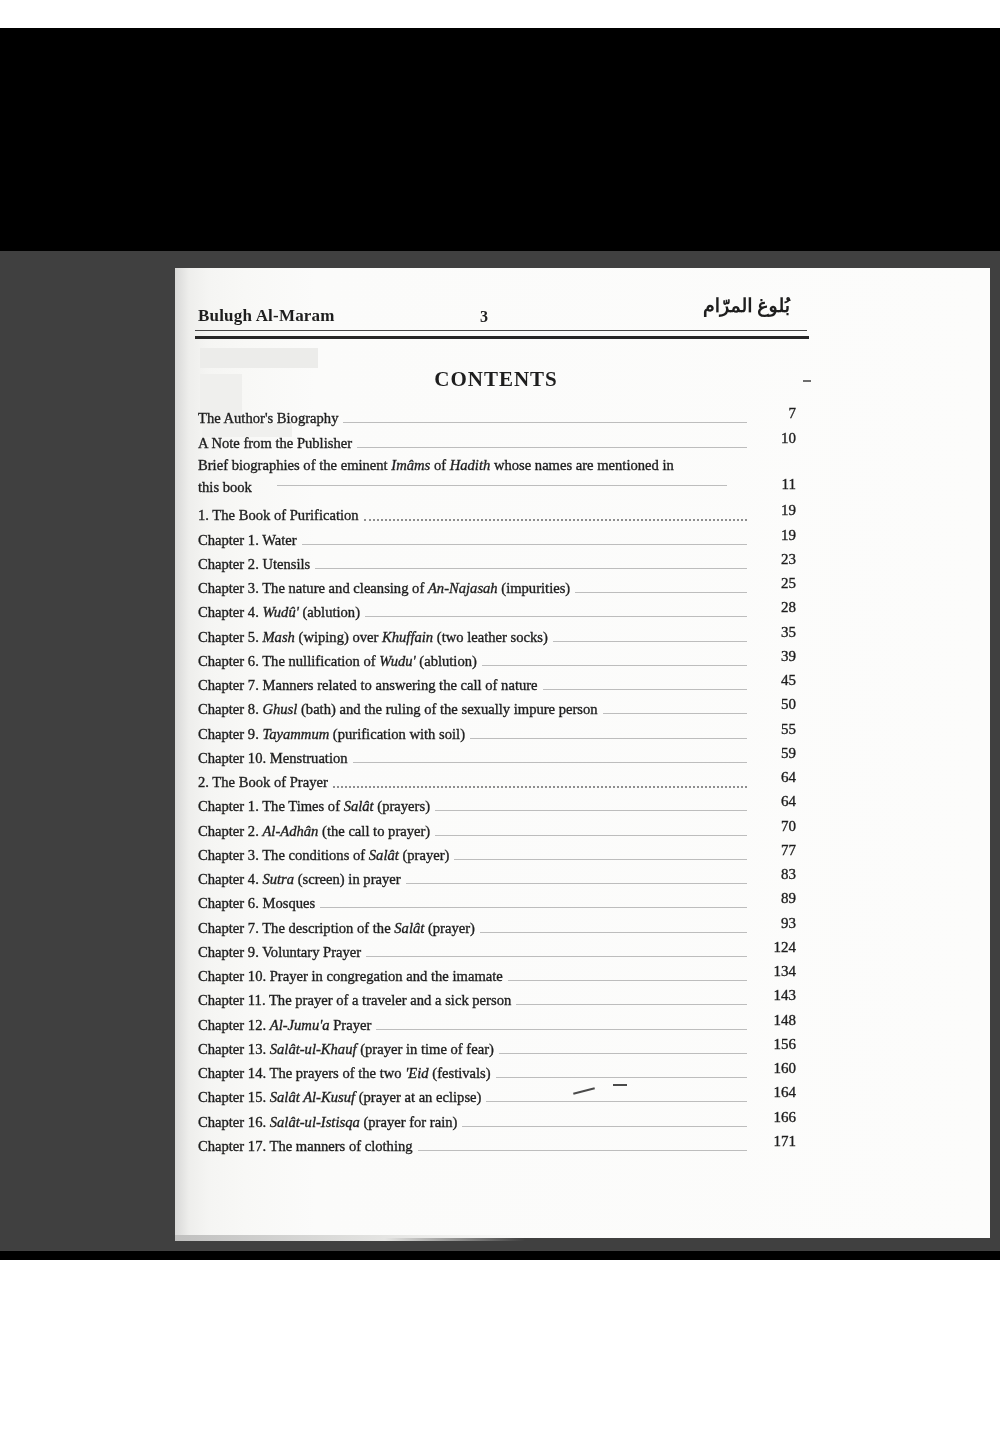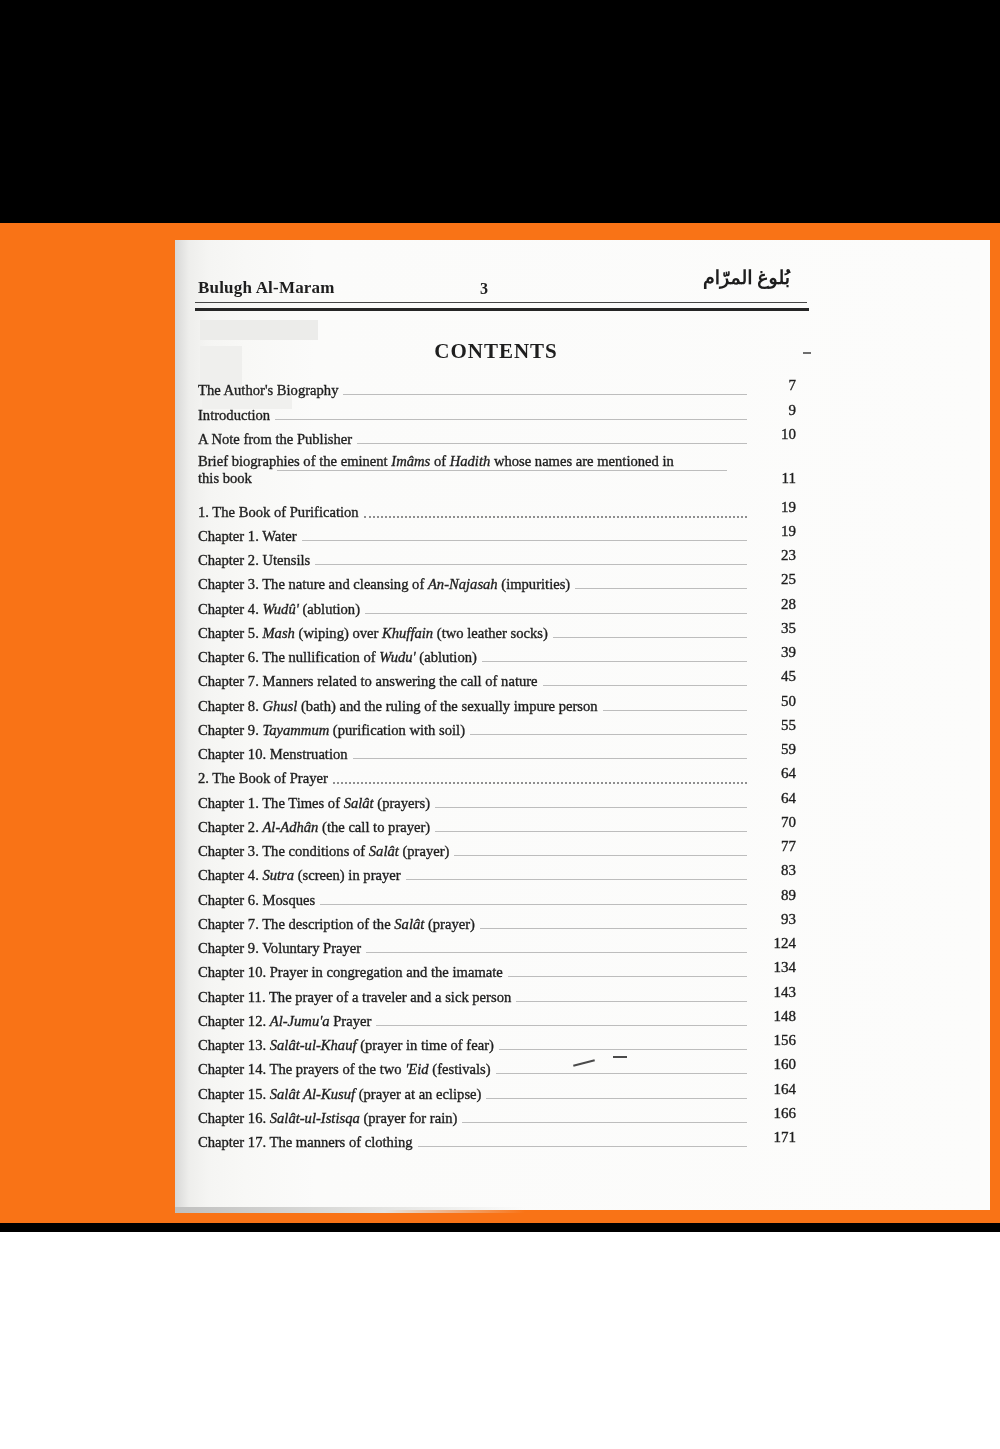--- a/index.html
+++ b/index.html
@@ -1,17 +1,17 @@
 <!DOCTYPE html>
 <html><head>
 <meta charset="utf-8">
 <style>
   html,body{margin:0;padding:0;}
-  .root{position:relative;width:1000px;height:1232px;background:#f97316;overflow:hidden;
-        font-family:"Liberation Serif",serif;color:#1e1e1e;}
+  .root{position:relative;width:1000px;height:1232px;background:#404040;overflow:hidden;
+        font-family:"Liberation Serif",serif;color:#1e1e1e;margin-top:28px;}
   .band-top{position:absolute;left:0;top:0;width:1000px;height:223px;background:#000;}
   .band-bottom{position:absolute;left:0;top:1223px;width:1000px;height:226px;background:#000;}
   .paper{position:absolute;left:175px;top:240px;width:815px;height:970px;
          background:linear-gradient(90deg,#d8d8d7 0px,#eeeeec 14px,#f5f5f3 34px,#f8f8f6 70px,#fbfbfa 140px,#fcfcfb 100%);}
   .paper::after{content:"";position:absolute;left:0;bottom:-3px;width:350px;height:6px;
          background:linear-gradient(90deg,#c0c0bf,#e4e4e2 60%,rgba(255,255,255,0));}
   .h-left{position:absolute;left:23px;top:38px;font-size:17px;font-weight:700;letter-spacing:.2px;}
   .h-num{position:absolute;left:305px;top:40px;font-size:16px;font-weight:700;}
   .h-ar{position:absolute;right:200px;top:26px;font-size:19px;font-weight:700;direction:rtl;}
   .rule1{position:absolute;left:20px;top:62px;width:612px;height:1px;background:#454545;}
@@ -20,21 +20,21 @@
             font-size:21px;font-weight:700;letter-spacing:1px;}
   .toc{position:absolute;left:23px;top:135px;width:598px;font-size:14.6px;
        -webkit-text-stroke:.35px #1e1e1e;}
   .row{height:24.25px;display:flex;align-items:flex-end;white-space:nowrap;}
   .row .t i{font-style:italic;}
   .lead{flex:1 1 auto;border-bottom:1px solid #bdbdbd;margin:0 7px 4px 5px;min-width:10px;}
   .lead.dots{border-bottom:2px dotted #8f8f8f;margin-bottom:3px;}
   .pg{width:42px;flex:0 0 42px;text-align:right;font-size:15px;padding-bottom:5px;}
   .row2{height:48.5px;display:block;}
   .row2 .l1{height:22.5px;display:flex;align-items:flex-end;text-align:right;}
-  .row2 .l2{height:26px;display:flex;align-items:flex-start;gap:20px;}
+  .row2 .l2{height:26px;display:flex;align-items:center;gap:20px;}
   .artifact{position:absolute;background:#ececea;}
   .a1{left:25px;top:80px;width:118px;height:20px;}
   .a2{left:25px;top:106px;width:42px;height:44px;background:#efefed;}
   .a3{left:27px;top:155px;width:90px;height:14px;background:#f0f0ee;}
   .dash{position:absolute;left:628px;top:112px;width:8px;height:2px;background:#6e6e6e;}
   .squiggle1{position:absolute;left:398px;top:822px;width:22px;height:2px;background:#4a4a4a;transform:rotate(-14deg);}
   .squiggle2{position:absolute;left:438px;top:816px;width:14px;height:2px;background:#4a4a4a;}
 </style>
 </head>
 <body>
@@ -57,25 +57,20 @@
     <div class="contents">CONTENTS</div>
     <div class="dash"></div>
 
     <div class="toc">
         <div class="row">
           <span class="t"><span>The Author's Biography</span></span>
           <span class="lead"></span>
           <span class="pg">7</span>
         </div>
         <div class="row">
-          <span class="t"><span>Introduction</span></span>
-          <span class="lead"></span>
-          <span class="pg">9</span>
-        </div>
-        <div class="row">
           <span class="t"><span>A Note from the Publisher</span></span>
           <span class="lead"></span>
           <span class="pg">10</span>
         </div>
         <div class="row2">
           <div class="l1">
             <span class="t"><span>Brief biographies of the eminent </span><i>Imâms</i><span> of </span><i>Hadith</i><span> whose names are mentioned in</span></span>
           </div>
           <div class="l2">
             <span class="t">this book</span>

